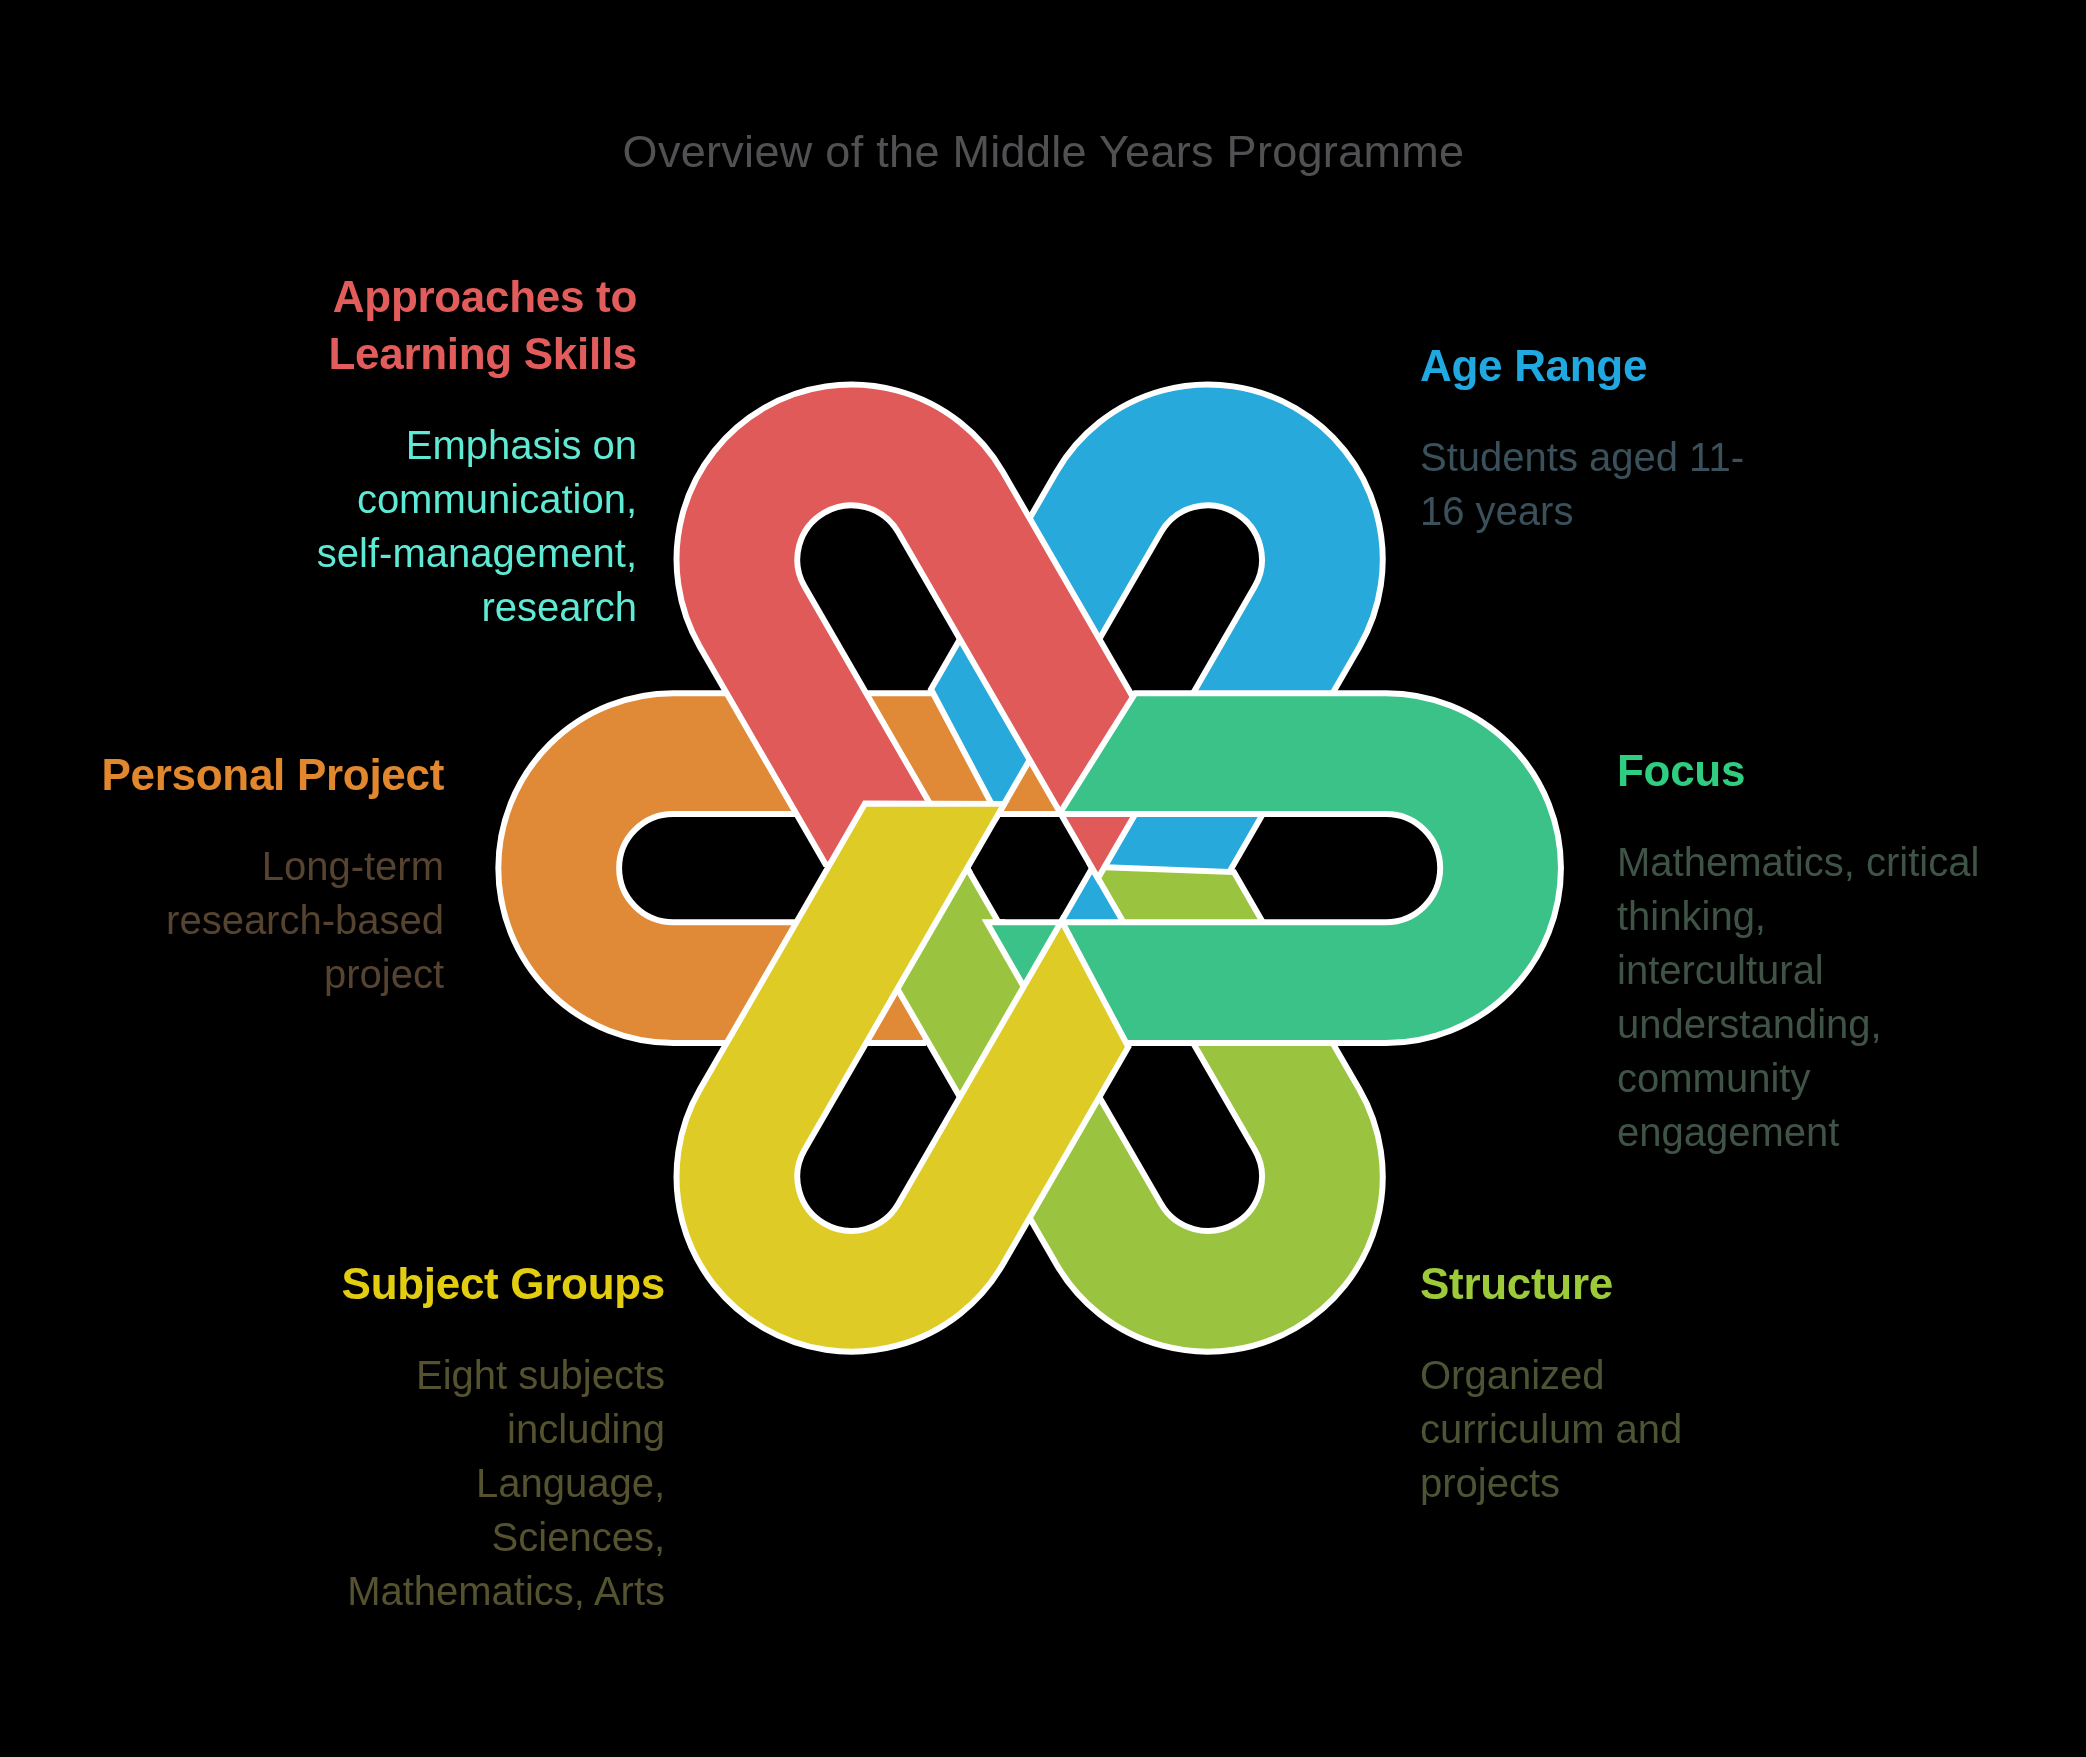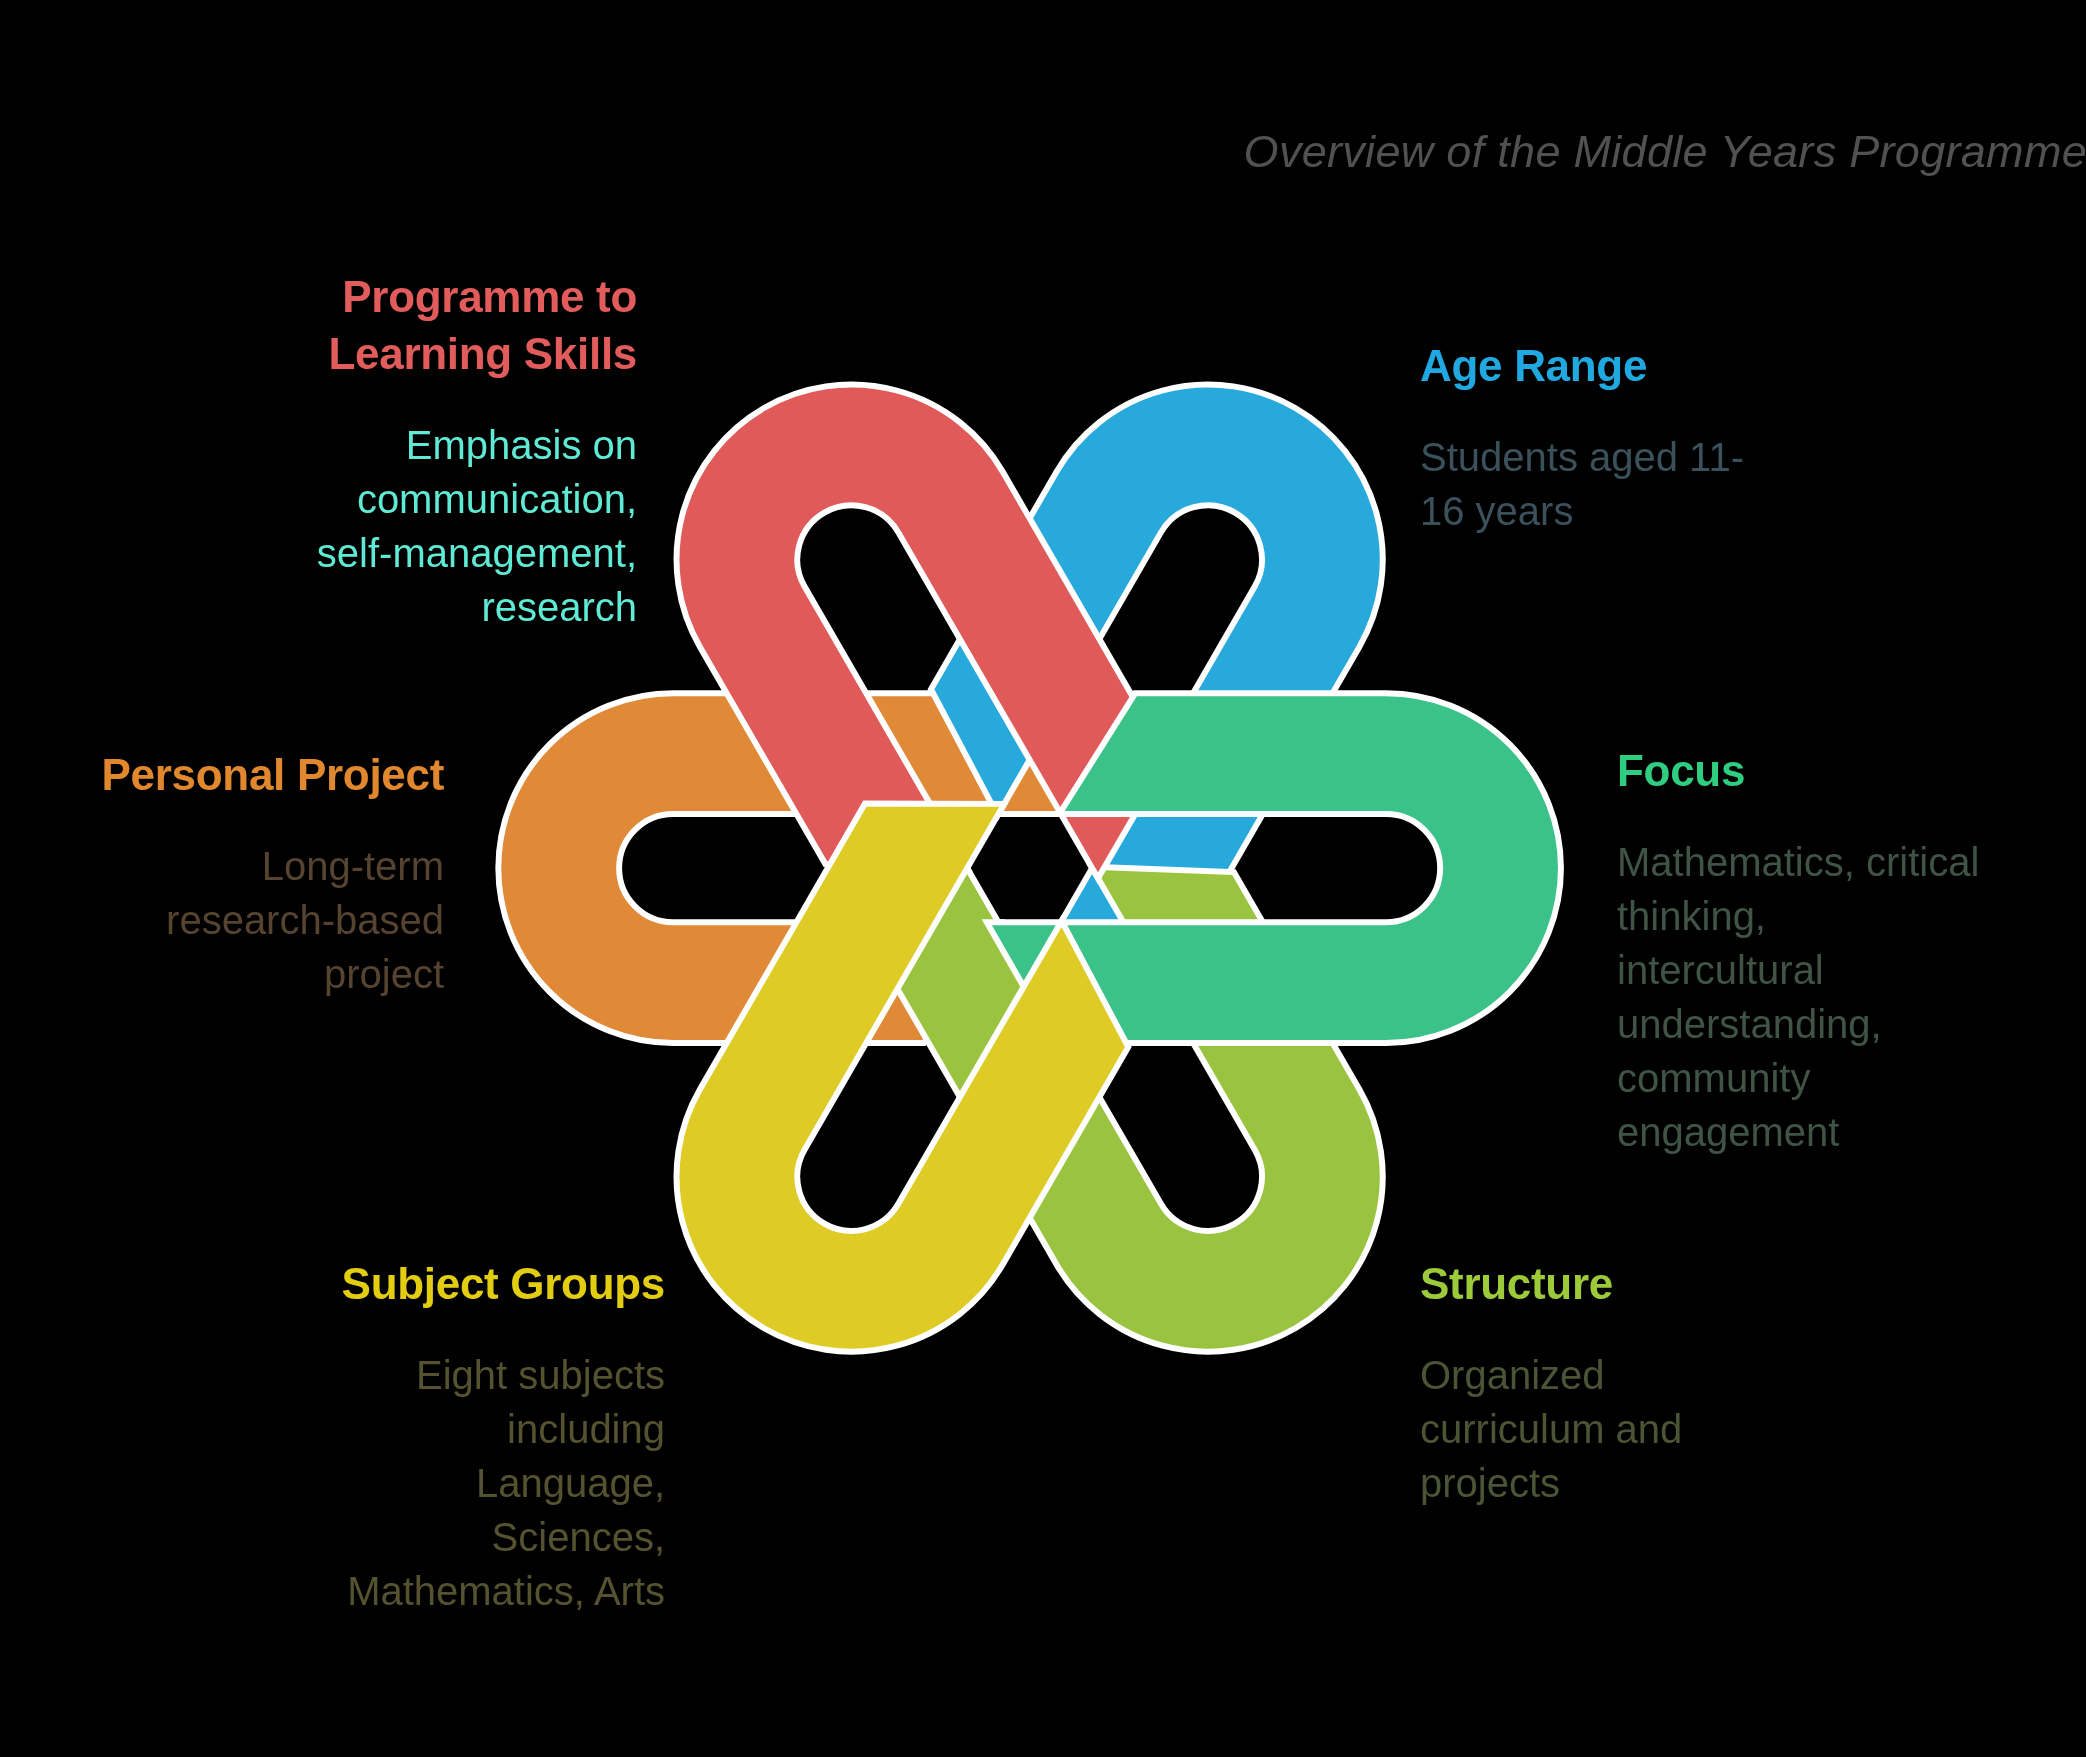--- a/index.html
+++ b/index.html
@@ -7,24 +7,23 @@
     width:2087px;height:1758px;
     background:#000000;
     position:relative;
     overflow:hidden;
     font-family:"Liberation Sans","DejaVu Sans",sans-serif;
   }
   .stage{position:absolute;inset:0;}
   .knot-svg{position:absolute;left:0;top:0;}
   .page-title{
     position:absolute;left:0;right:0;top:127px;
-    text-align:right;
+    text-align:center;
     font-size:45px;line-height:50px;font-weight:400;
     letter-spacing:0.3px;
-    font-style:italic;
   }
   .label-block{position:absolute;}
   .label-block .heading{
     font-size:44px;line-height:57px;font-weight:700;
     white-space:pre-line;letter-spacing:-0.3px;
   }
   .label-block .body{
     font-size:40px;line-height:54px;font-weight:400;
     white-space:pre-line;margin-top:36px;letter-spacing:0;
   }
@@ -74,21 +73,21 @@
       </g>
       <g transform="rotate(300)">
         <use href="#petal" stroke="#ffffff" fill="#DFCB26"></use>
       </g>
     </g>
   </svg>
 
   <div class="page-title" style="color: rgb(81, 81, 84);">Overview of the Middle Years Programme</div>
 
   <div class="label-block sec-approaches align-right">
-    <div class="heading" style="color: rgb(226, 92, 91);">Programme to
+    <div class="heading" style="color: rgb(226, 92, 91);">Approaches to
 Learning Skills</div>
     <div class="body" style="color: #5eead4;">Emphasis on
 communication,
 self-management,
 research</div>
   </div>
 
   <div class="label-block sec-age align-left">
     <div class="heading" style="color: rgb(32, 168, 224);">Age Range</div>
     <div class="body" style="color: rgb(58, 80, 91);">Students aged 11-

